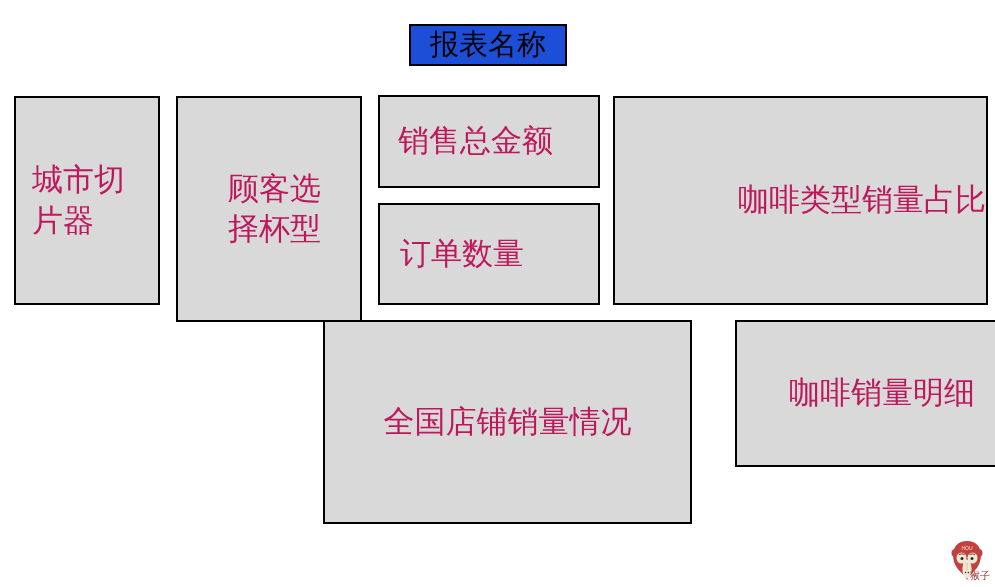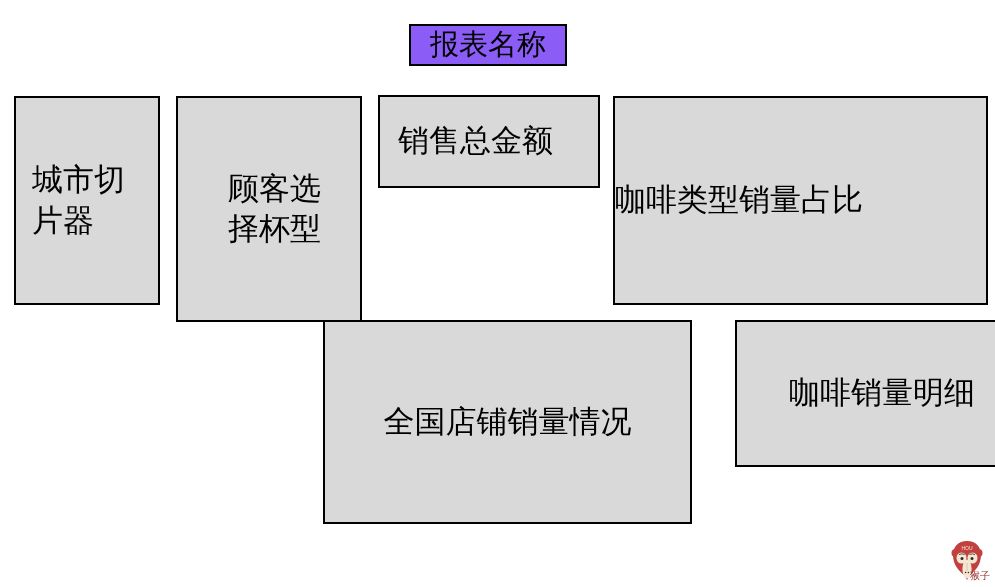--- a/index.html
+++ b/index.html
@@ -8,44 +8,44 @@
     width: 995px;
     height: 587px;
     background: #ffffff;
     font-family: "Liberation Sans", sans-serif;
     overflow: hidden;
     color: #000;
   }
   .title-box {
     position: absolute;
     left: 409px; top: 24px; width: 158px; height: 42px;
-    background: #8b5cf6;
+    background: #1d4ed8;
     border: 2px solid #000000;
     box-sizing: border-box;
     display: flex; align-items: center; justify-content: center;
   }
   .title-label { font-size: 29px; white-space: nowrap; }
   .box {
     position: absolute;
     background: #d9d9d9;
     border: 2px solid #000000;
     box-sizing: border-box;
     display: flex; align-items: center;
   }
   .box-label {
     font-size: 31px;
     line-height: 1.3;
     white-space: pre-line;
-    color: #000000;
+    color: #be185d;
   }
   .b1 { left: 14px;  top: 96px;  width: 146px; height: 209px; padding-left: 16px; }
   .b2 { left: 176px; top: 96px;  width: 186px; height: 226px; padding-left: 50px; }
   .b3 { left: 378px; top: 95px;  width: 222px; height: 93px;  padding-left: 18px; }
   .b4 { left: 378px; top: 203px; width: 222px; height: 102px; padding-left: 20px; }
-  .b5 { left: 613px; top: 96px;  width: 375px; height: 209px; justify-content: flex-start; }
+  .b5 { left: 613px; top: 96px;  width: 375px; height: 209px; justify-content: flex-end; }
   .b6 { left: 13px;  top: 321px; width: 295px; height: 206px; padding-left: 18px; }
   .b7 { left: 323px; top: 320px; width: 369px; height: 204px; justify-content: center; }
   .b8 { left: 735px; top: 320px; width: 281px; height: 147px; padding-left: 52px; }
   .watermark {
     position: absolute;
     left: 948px; top: 540px; width: 46px; height: 46px;
   }
   .watermark svg { position: absolute; left: 3px; top: 1px; }
   .watermark-label {
     position: absolute;
@@ -71,20 +71,23 @@
 
   <div class="box b2">
     <span class="box-label">顾客选
 择杯型</span>
   </div>
 
   <div class="box b3">
     <span class="box-label">销售总金额</span>
   </div>
 
+  <div class="box b4">
+    <span class="box-label">订单数量</span>
+  </div>
 
   <div class="box b5">
     <span class="box-label">咖啡类型销量占比</span>
   </div>
 
 
   <div class="box b7">
     <span class="box-label">全国店铺销量情况</span>
   </div>
 

